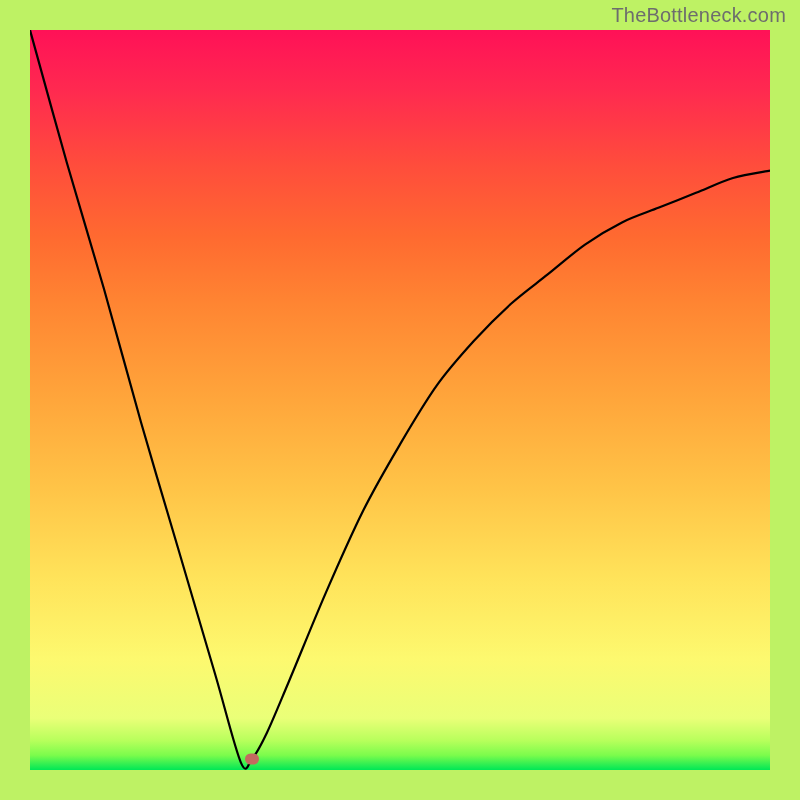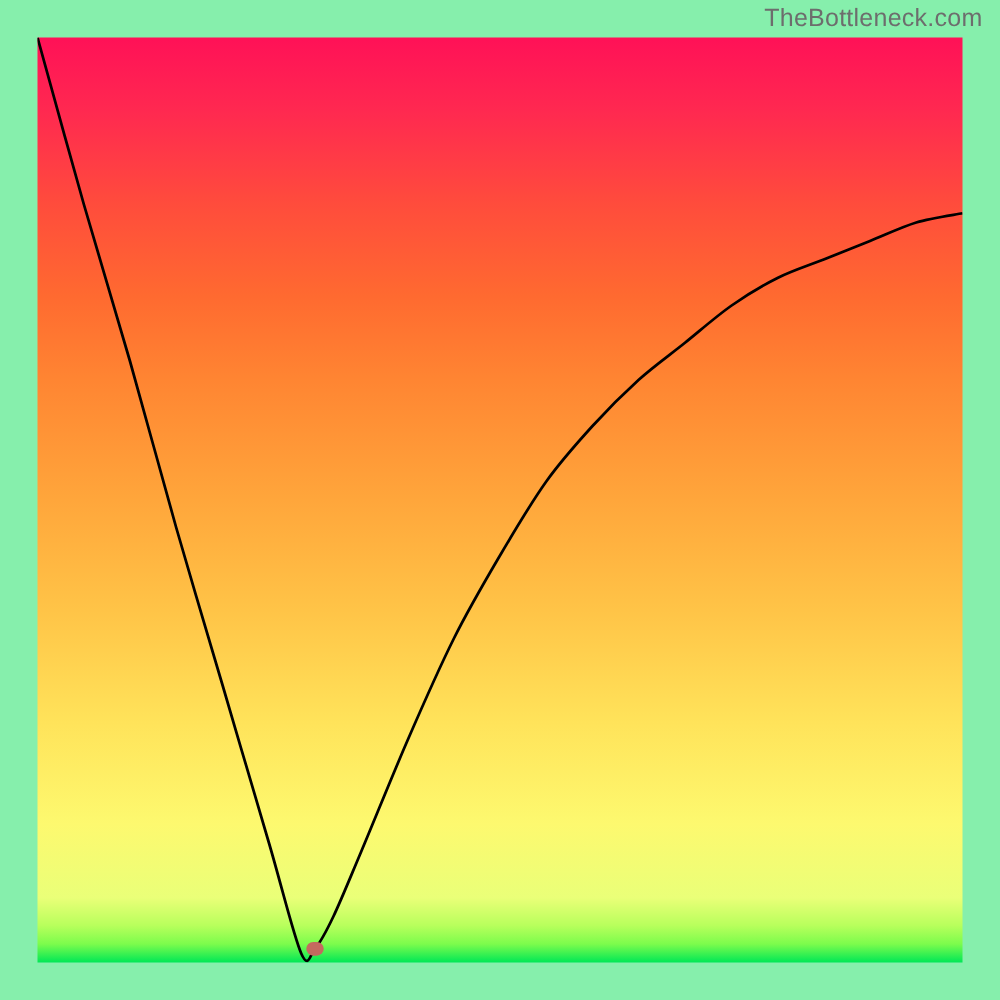--- a/index.html
+++ b/index.html
@@ -10,21 +10,21 @@
     background: #000;
     overflow: hidden;
     font-family: Arial, Helvetica, sans-serif;
   }
   .frame {
     position: absolute;
     left: 0;
     top: 0;
     width: 800px;
     height: 800px;
-    background: #86efac;
+    background: #bef264;
   }
   .plot {
     position: absolute;
     left: 30px;
     top: 30px;
     width: 740px;
     height: 740px;
     background: linear-gradient(to top,
       #00e756 0%,
       #7cfc4c 2%,

